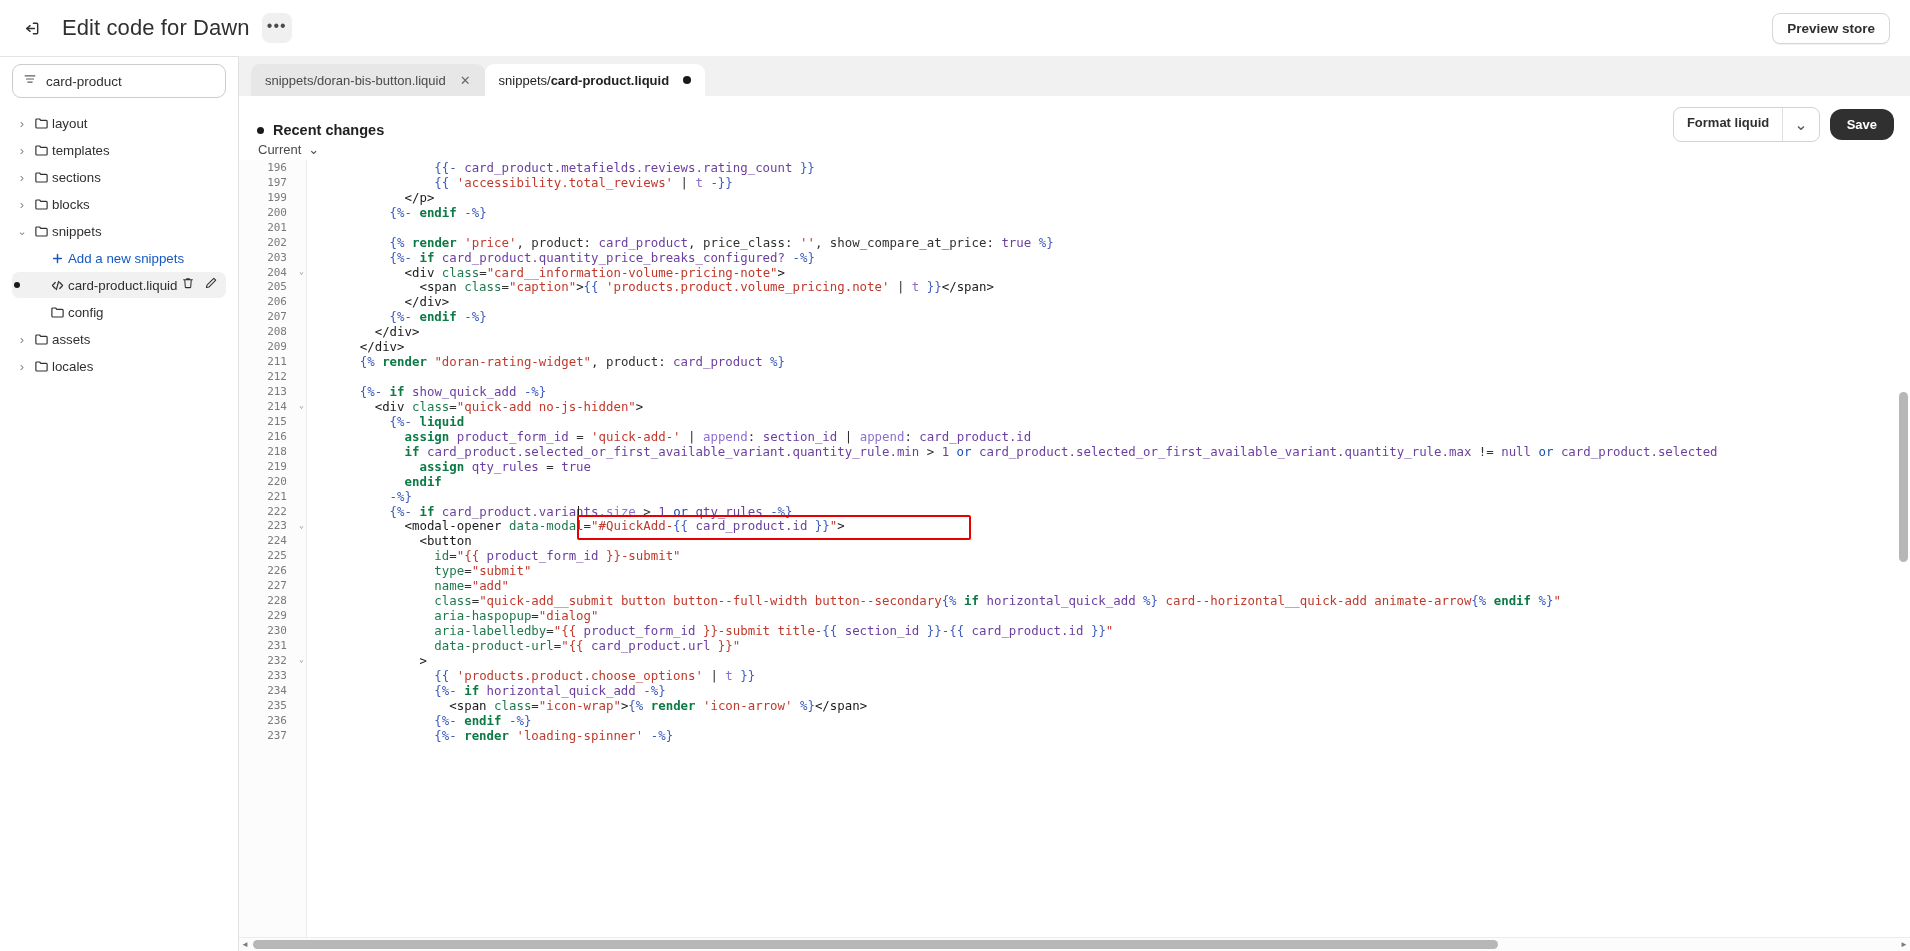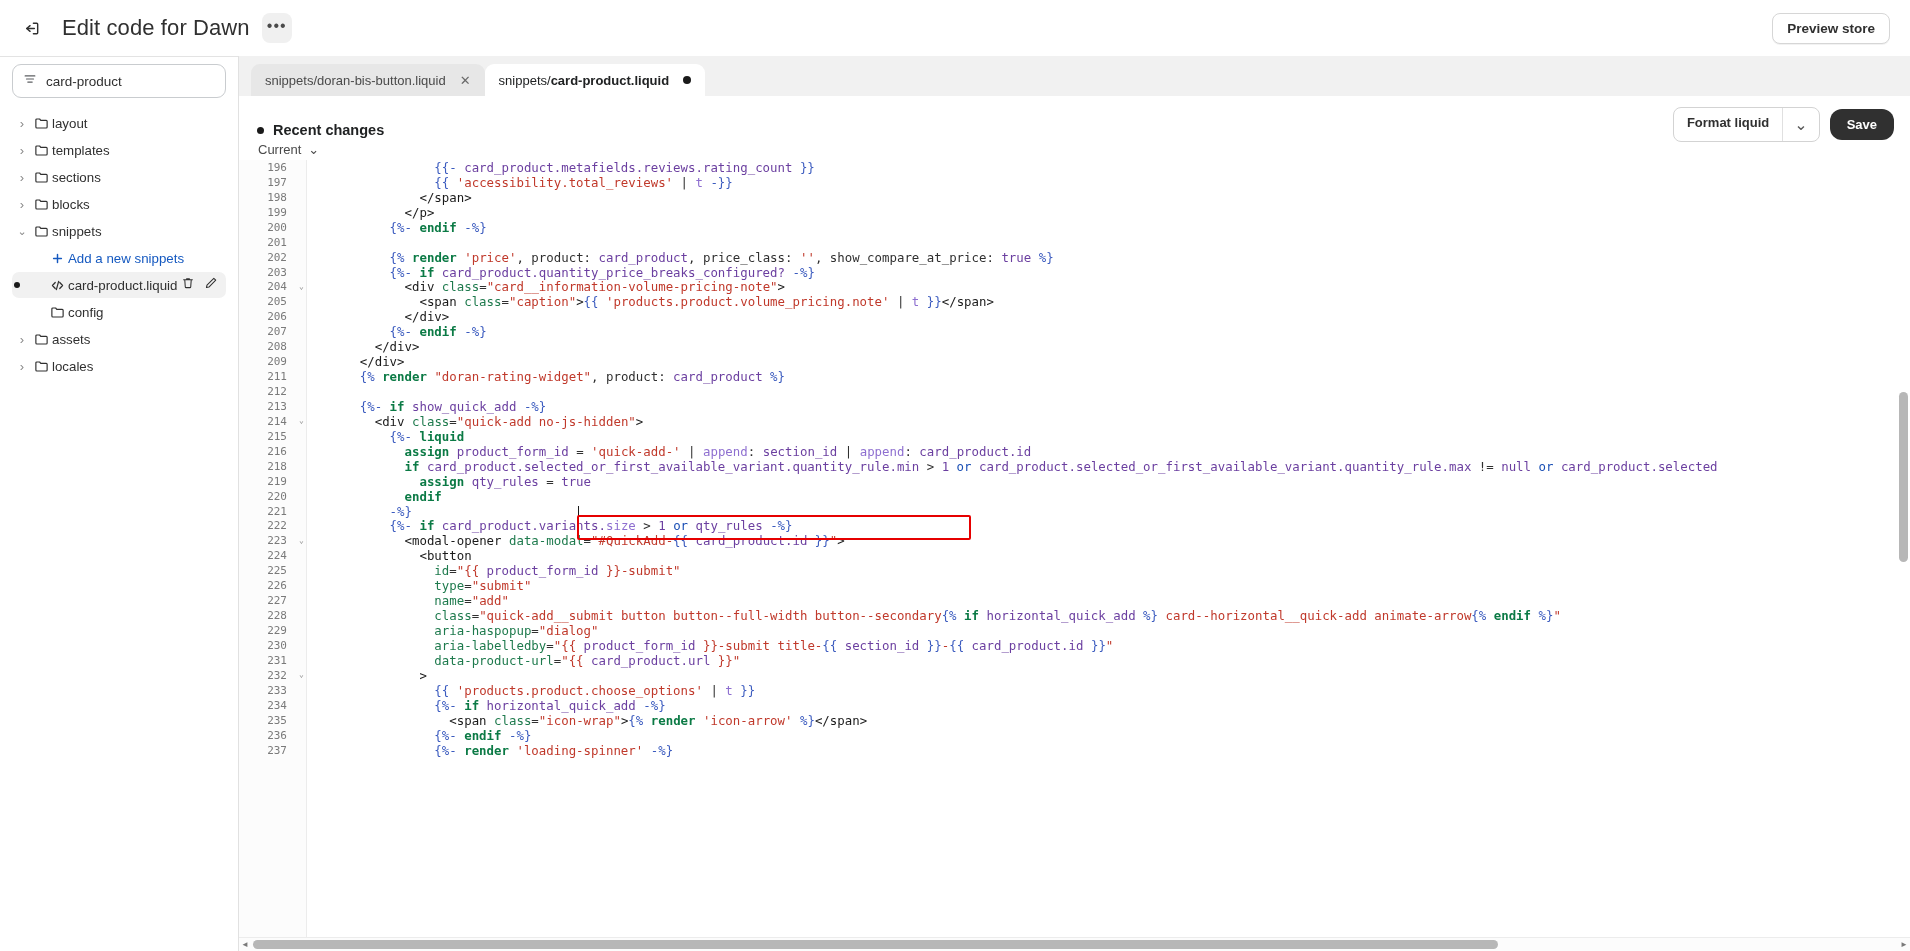--- a/index.html
+++ b/index.html
@@ -345,21 +345,20 @@
             <div class="save-btn">Save</div>
           </div>
         </div>
 
         <div class="code-wrap">
           <div class="code-scroll">
             <div class="gutter-bg"></div>
             <div class="code-inner" id="code-inner">
                 <div class="cline"><span class="gutter">196</span><span class="fold"></span><span class="ctext"><span class="t-plain">                </span><span class="t-lq">{{- </span><span class="t-var">card_product.metafields.reviews.rating_count</span><span class="t-lq"> }}</span></span></div>
                 <div class="cline"><span class="gutter">197</span><span class="fold"></span><span class="ctext"><span class="t-plain">                </span><span class="t-lq">{{ </span><span class="t-str">'accessibility.total_reviews'</span><span class="t-plain"> | </span><span class="t-filter">t</span><span class="t-lq"> -}}</span></span></div>
-                <div class="cline"><span class="gutter">198</span><span class="fold"></span><span class="ctext"><span class="t-plain">              </span><span class="t-tag">&lt;/span&gt;</span></span></div>
                 <div class="cline"><span class="gutter">199</span><span class="fold"></span><span class="ctext"><span class="t-plain">            </span><span class="t-tag">&lt;/p&gt;</span></span></div>
                 <div class="cline"><span class="gutter">200</span><span class="fold"></span><span class="ctext"><span class="t-plain">          </span><span class="t-lq">{%- </span><span class="t-kw">endif</span><span class="t-lq"> -%}</span></span></div>
                 <div class="cline"><span class="gutter">201</span><span class="fold"></span><span class="ctext"><span class="t-plain"></span></span></div>
                 <div class="cline"><span class="gutter">202</span><span class="fold"></span><span class="ctext"><span class="t-plain">          </span><span class="t-lq">{% </span><span class="t-kw">render</span><span class="t-plain"> </span><span class="t-str">'price'</span><span class="t-plain">, product: </span><span class="t-var">card_product</span><span class="t-plain">, price_class: </span><span class="t-str">''</span><span class="t-plain">, show_compare_at_price: </span><span class="t-var">true</span><span class="t-lq"> %}</span></span></div>
                 <div class="cline"><span class="gutter">203</span><span class="fold"></span><span class="ctext"><span class="t-plain">          </span><span class="t-lq">{%- </span><span class="t-kw">if</span><span class="t-plain"> </span><span class="t-var">card_product.quantity_price_breaks_configured?</span><span class="t-lq"> -%}</span></span></div>
                 <div class="cline"><span class="gutter">204</span><span class="fold">⌄</span><span class="ctext"><span class="t-plain">            </span><span class="t-tag">&lt;div </span><span class="t-attr">class</span><span class="t-plain">=</span><span class="t-str">"card__information-volume-pricing-note"</span><span class="t-tag">&gt;</span></span></div>
                 <div class="cline"><span class="gutter">205</span><span class="fold"></span><span class="ctext"><span class="t-plain">              </span><span class="t-tag">&lt;span </span><span class="t-attr">class</span><span class="t-plain">=</span><span class="t-str">"caption"</span><span class="t-tag">&gt;</span><span class="t-lq">{{ </span><span class="t-str">'products.product.volume_pricing.note'</span><span class="t-plain"> | </span><span class="t-filter">t</span><span class="t-lq"> }}</span><span class="t-tag">&lt;/span&gt;</span></span></div>
                 <div class="cline"><span class="gutter">206</span><span class="fold"></span><span class="ctext"><span class="t-plain">            </span><span class="t-tag">&lt;/div&gt;</span></span></div>
                 <div class="cline"><span class="gutter">207</span><span class="fold"></span><span class="ctext"><span class="t-plain">          </span><span class="t-lq">{%- </span><span class="t-kw">endif</span><span class="t-lq"> -%}</span></span></div>
                 <div class="cline"><span class="gutter">208</span><span class="fold"></span><span class="ctext"><span class="t-plain">        </span><span class="t-tag">&lt;/div&gt;</span></span></div>

